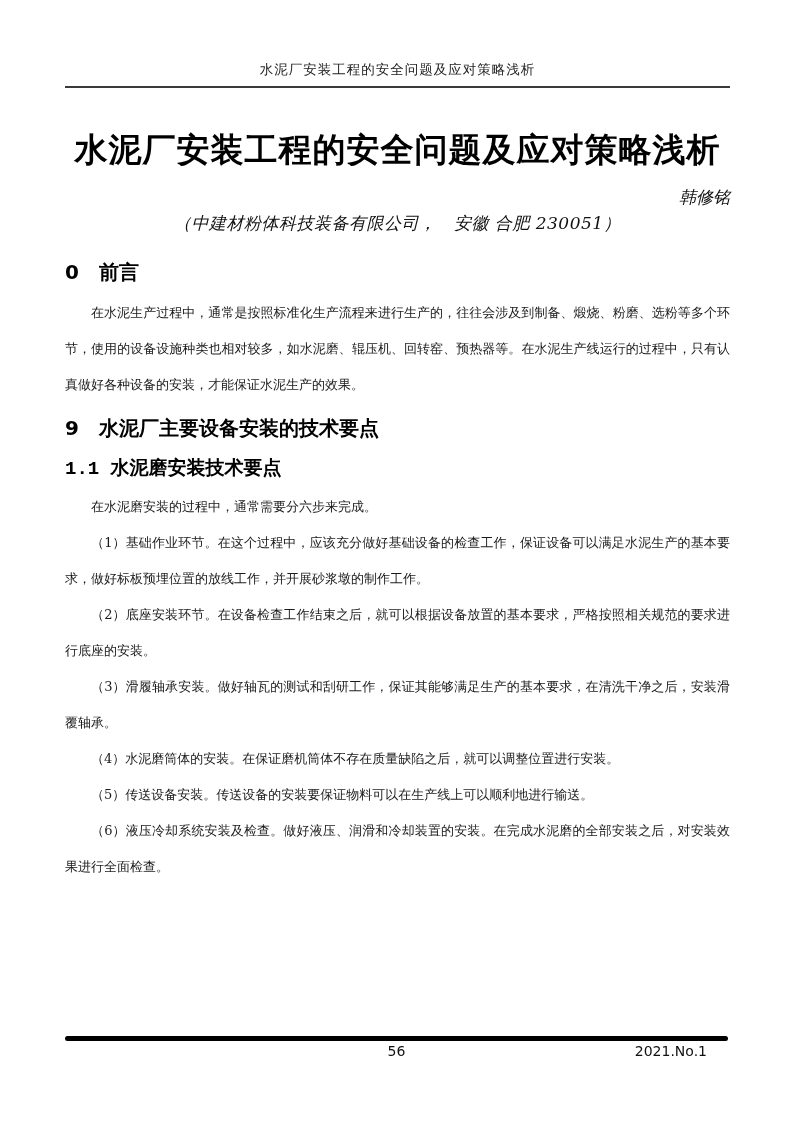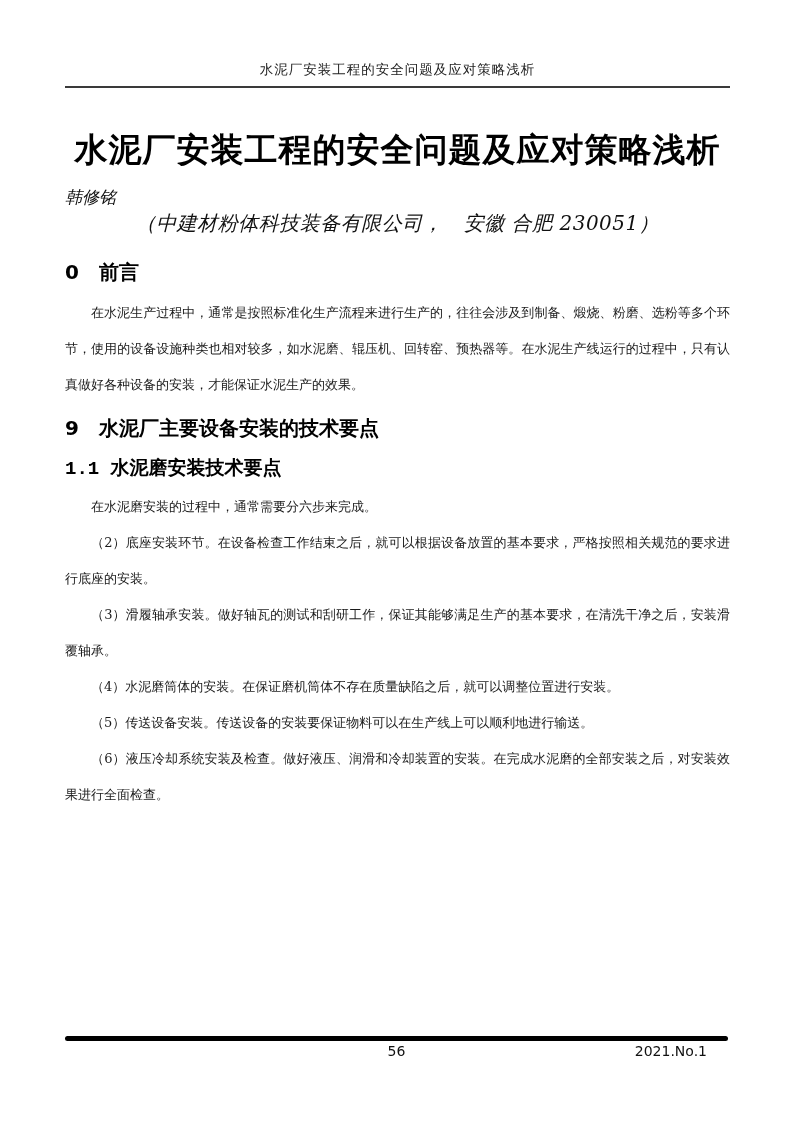--- a/index.html
+++ b/index.html
@@ -38,29 +38,29 @@
     text-align: center;
     font-family: "DejaVu Sans", "Liberation Sans", sans-serif;
     font-size: 33px;
     font-weight: bold;
     letter-spacing: 1px;
     line-height: 40px;
     color: #000000;
   }
   .author {
     margin-top: 16px;
-    text-align: left;
+    text-align: right;
     font-size: 17px;
     font-style: italic;
     line-height: 22px;
   }
   .affiliation {
     margin-top: 3px;
     text-align: center;
-    font-size: 20px;
+    font-size: 17px;
     font-style: italic;
     letter-spacing: 0.5px;
     line-height: 25px;
   }
   h2.sec-heading {
     font-family: "DejaVu Sans", "Liberation Sans", sans-serif;
     font-size: 20px;
     font-weight: bold;
     color: #000000;
     margin: 0;
@@ -132,20 +132,21 @@
     <h2 class="sec-heading preface">0　前言</h2>
 
     <p class="body-para">在水泥生产过程中，通常是按照标准化生产流程来进行生产的，往往会涉及到制备、煅烧、粉磨、选粉等多个环节，使用的设备设施种类也相对较多，如水泥磨、辊压机、回转窑、预热器等。在水泥生产线运行的过程中，只有认真做好各种设备的安装，才能保证水泥生产的效果。</p>
 
     <h2 class="sec-heading sec1">9　水泥厂主要设备安装的技术要点</h2>
 
     <h3 class="subsec-heading">1.1 水泥磨安装技术要点</h3>
 
     <p class="body-para">在水泥磨安装的过程中，通常需要分六步来完成。</p>
 
+    <p class="body-para">（1）基础作业环节。在这个过程中，应该充分做好基础设备的检查工作，保证设备可以满足水泥生产的基本要求，做好标板预埋位置的放线工作，并开展砂浆墩的制作工作。</p>
 
     <p class="body-para">（2）底座安装环节。在设备检查工作结束之后，就可以根据设备放置的基本要求，严格按照相关规范的要求进行底座的安装。</p>
 
     <p class="body-para">（3）滑履轴承安装。做好轴瓦的测试和刮研工作，保证其能够满足生产的基本要求，在清洗干净之后，安装滑覆轴承。</p>
 
     <p class="body-para">（4）水泥磨筒体的安装。在保证磨机筒体不存在质量缺陷之后，就可以调整位置进行安装。</p>
 
     <p class="body-para">（5）传送设备安装。传送设备的安装要保证物料可以在生产线上可以顺利地进行输送。</p>
 
     <p class="body-para">（6）液压冷却系统安装及检查。做好液压、润滑和冷却装置的安装。在完成水泥磨的全部安装之后，对安装效果进行全面检查。</p>

